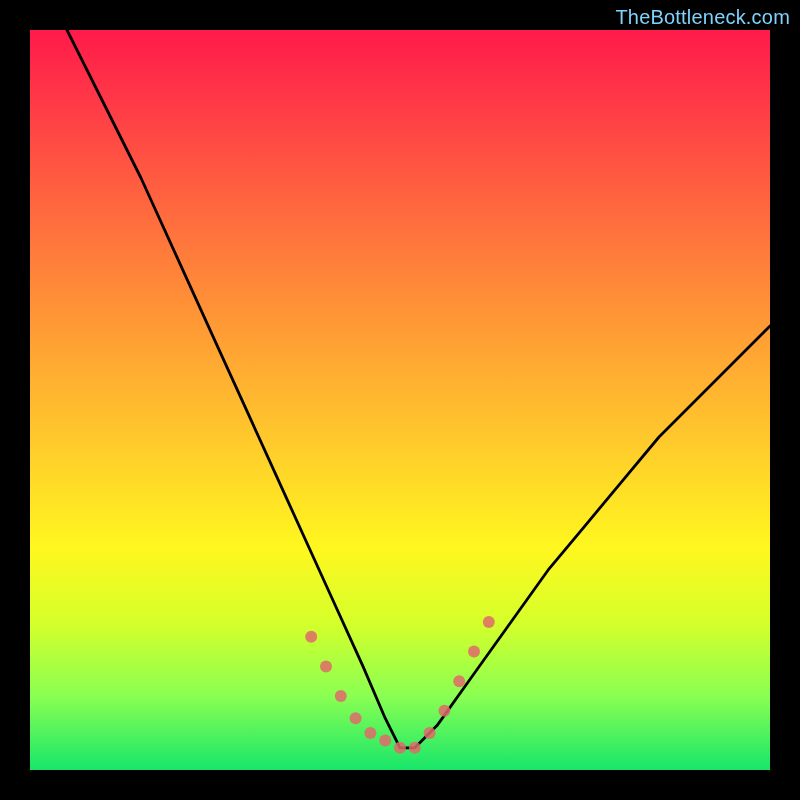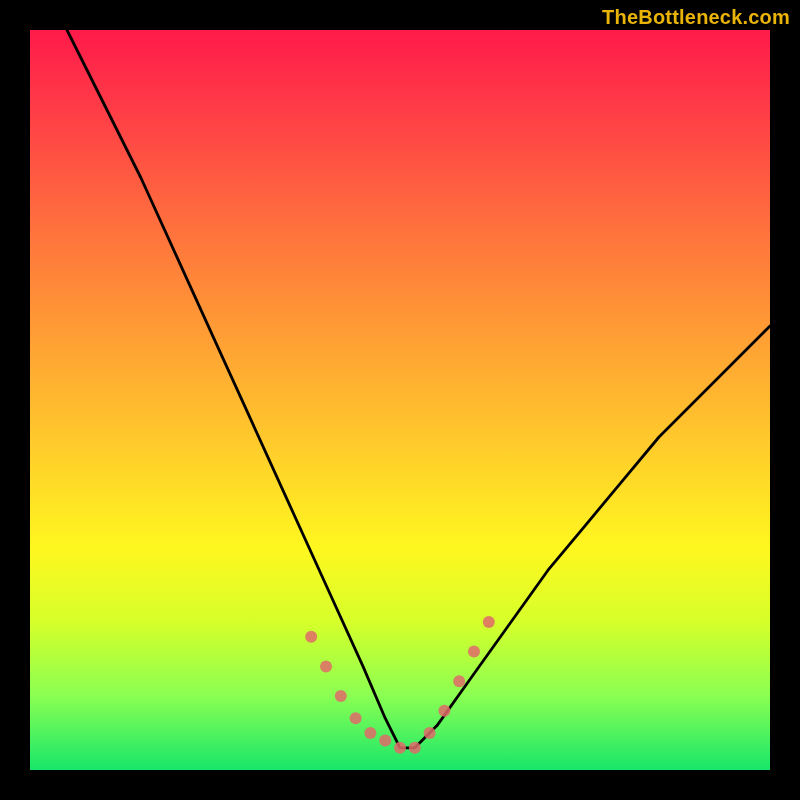--- a/index.html
+++ b/index.html
@@ -35,23 +35,23 @@
       #fff71f 70%,
       #d6ff2a 80%,
       #8aff52 90%,
       #17e66a 100%
     );
   }
   .attribution {
     position: absolute;
     top: 6px;
     right: 10px;
-    color: #eab308;
+    color: #7dd3fc;
     font-size: 20px;
-    font-weight: 700;
+    font-weight: 400;
     letter-spacing: 0.2px;
   }
   svg.curve {
     position: absolute;
     top: 0;
     left: 0;
     width: 740px;
     height: 740px;
   }
 </style>

